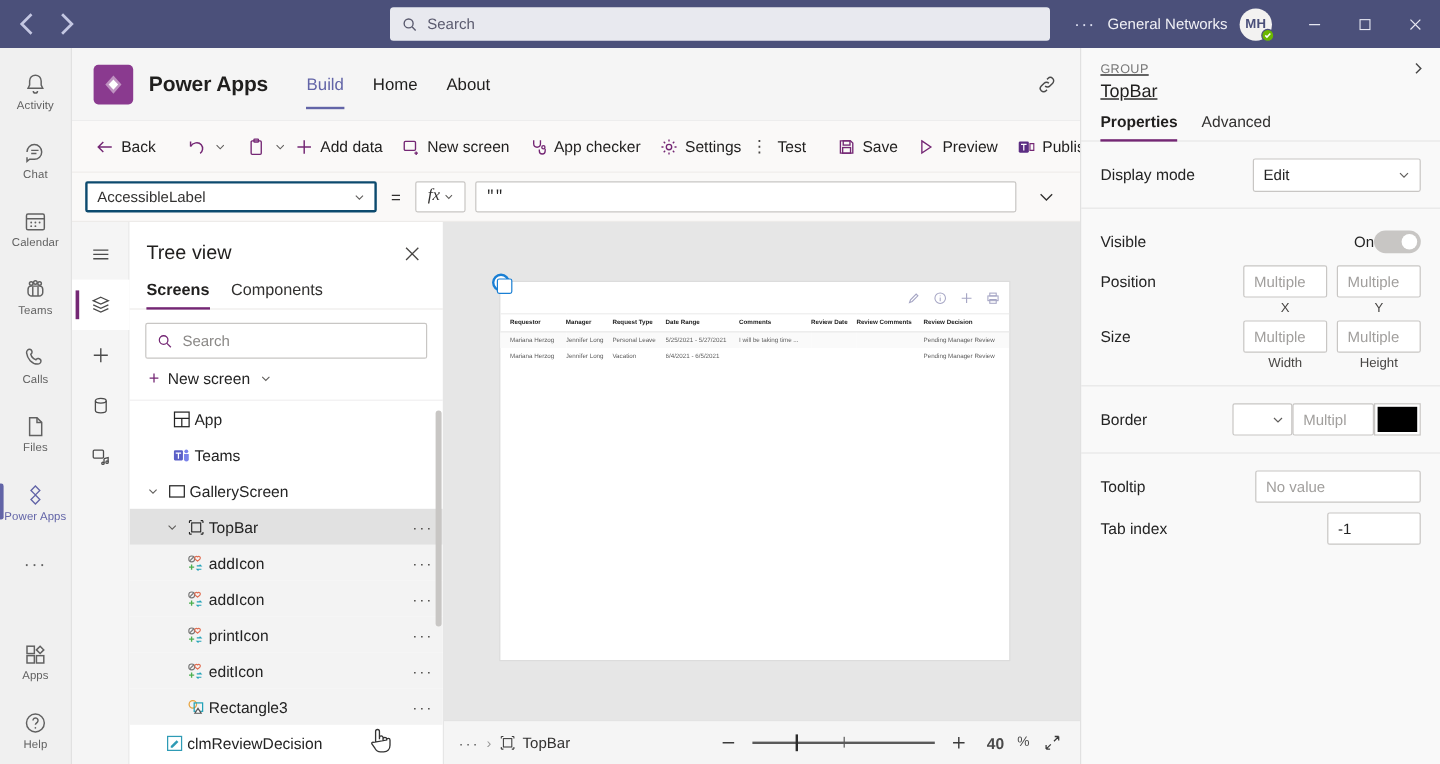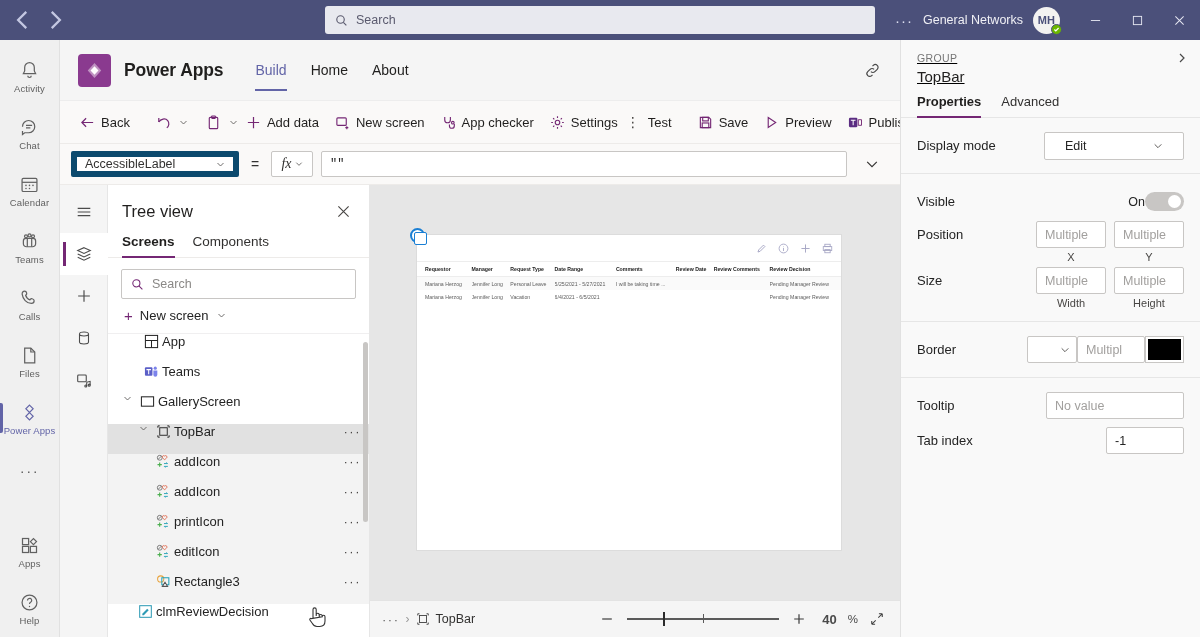--- a/index.html
+++ b/index.html
@@ -115,21 +115,21 @@
   .cmd-vdots { display: flex; align-items: center; justify-content: center; width: 24px; height: 31px;
                cursor: pointer; color: #484644; font-size: 14px; }
   .cmd-spacer { flex: 1 1 auto; }
 
   
   .formulabar {
     height: 41px; flex: 0 0 41px; background: #faf9f8; display: flex; align-items: center;
     padding: 0 11px; gap: 8px; border-bottom: 1px solid #edebe9;
   }
   .prop-select {
-    width: 168px; height: 26px; background: #fff; border: 6px solid #0c4a6e; border-radius: 2px;
+    width: 243px; height: 26px; background: #fff; border: 2px solid #0c4a6e; border-radius: 2px;
     display: flex; align-items: center; padding: 0 8px; font-size: 12.5px; color: #323130; cursor: pointer;
   }
   .prop-select .lbl { flex: 1 1 auto; }
   .prop-select svg { width: 9px; height: 9px; color: #605e5c; }
   .eq-sign { font-size: 14px; color: #323130; width: 16px; text-align: center; }
   .fx-btn {
     width: 42px; height: 26px; background: #fff; border: 1px solid #c8c6c4; border-radius: 2px;
     display: flex; align-items: center; justify-content: center; gap: 3px; cursor: pointer;
   }
   .fx-btn .fx { font-family: "Liberation Serif", serif; font-style: italic; font-size: 14px; color: #323130; }
@@ -187,21 +187,21 @@
   .tv-search span { font-size: 12.5px; color: #8a8886; }
   .tv-newscreen {
     display: flex; align-items: center; gap: 7px; padding: 9px 16px 10px 16px;
     font-size: 13px; color: #242424; cursor: pointer; border-bottom: 1px solid #f0eff0;
   }
   .tv-newscreen .plus { color: #742774; font-size: 15px; line-height: 1; }
   .tv-newscreen svg { width: 9px; height: 9px; color: #605e5c; margin-left: 2px; }
 
   .tv-list { flex: 1 1 auto; overflow: hidden; position: relative; }
   .tv-row {
-    display: flex; align-items: flex-start; height: 30px; font-size: 13px; color: #242424;
+    display: flex; align-items: center; height: 30px; font-size: 13px; color: #242424;
     cursor: pointer; position: relative; padding-right: 8px;
   }
   .tv-row.selected { background: #e1e1e1; }
   .tv-row.sub-shade { background: #f3f3f3; }
   .tv-row .chev {
     width: 18px; display: flex; align-items: center; justify-content: center; color: #605e5c; flex: 0 0 18px;
   }
   .tv-row .chev svg { width: 9px; height: 9px; }
   .tv-row .ico { width: 22px; display: flex; align-items: center; justify-content: center; flex: 0 0 22px; }
   .tv-row .ico svg { width: 15px; height: 15px; }
@@ -287,21 +287,21 @@
   .pp-row:last-child { margin-bottom: 0; }
   .pp-label { font-size: 13px; color: #242424; flex: 1 1 auto; }
   .pp-ctrl-right { display: flex; align-items: center; gap: 0; }
   .pp-input {
     height: 27px; border: 1px solid #c8c6c4; background: #fff; border-radius: 2px;
     display: flex; align-items: center; padding: 0 8px; font-size: 12.5px; color: #242424;
   }
   .pp-input.ph { color: #a19f9d; }
   .pp-select {
     width: 140px; height: 28px; border: 1px solid #c8c6c4; background: #fff; border-radius: 2px;
-    display: flex; align-items: center; padding: 0 20px; font-size: 12.5px; color: #242424; cursor: pointer;
+    display: flex; align-items: center; padding: 0 8px; font-size: 12.5px; color: #242424; cursor: pointer;
   }
   .pp-select .v { flex: 1 1 auto; }
   .pp-select svg { width: 10px; height: 10px; color: #605e5c; }
   .toggle {
     width: 39px; height: 19px; border-radius: 10px; background: #c8c6c4; position: relative; cursor: pointer;
   }
   .toggle .knob {
     position: absolute; right: 3px; top: 3px; width: 13px; height: 13px; border-radius: 50%; background: #fff;
   }
   .toggle-lbl { font-size: 12.5px; color: #242424; }

